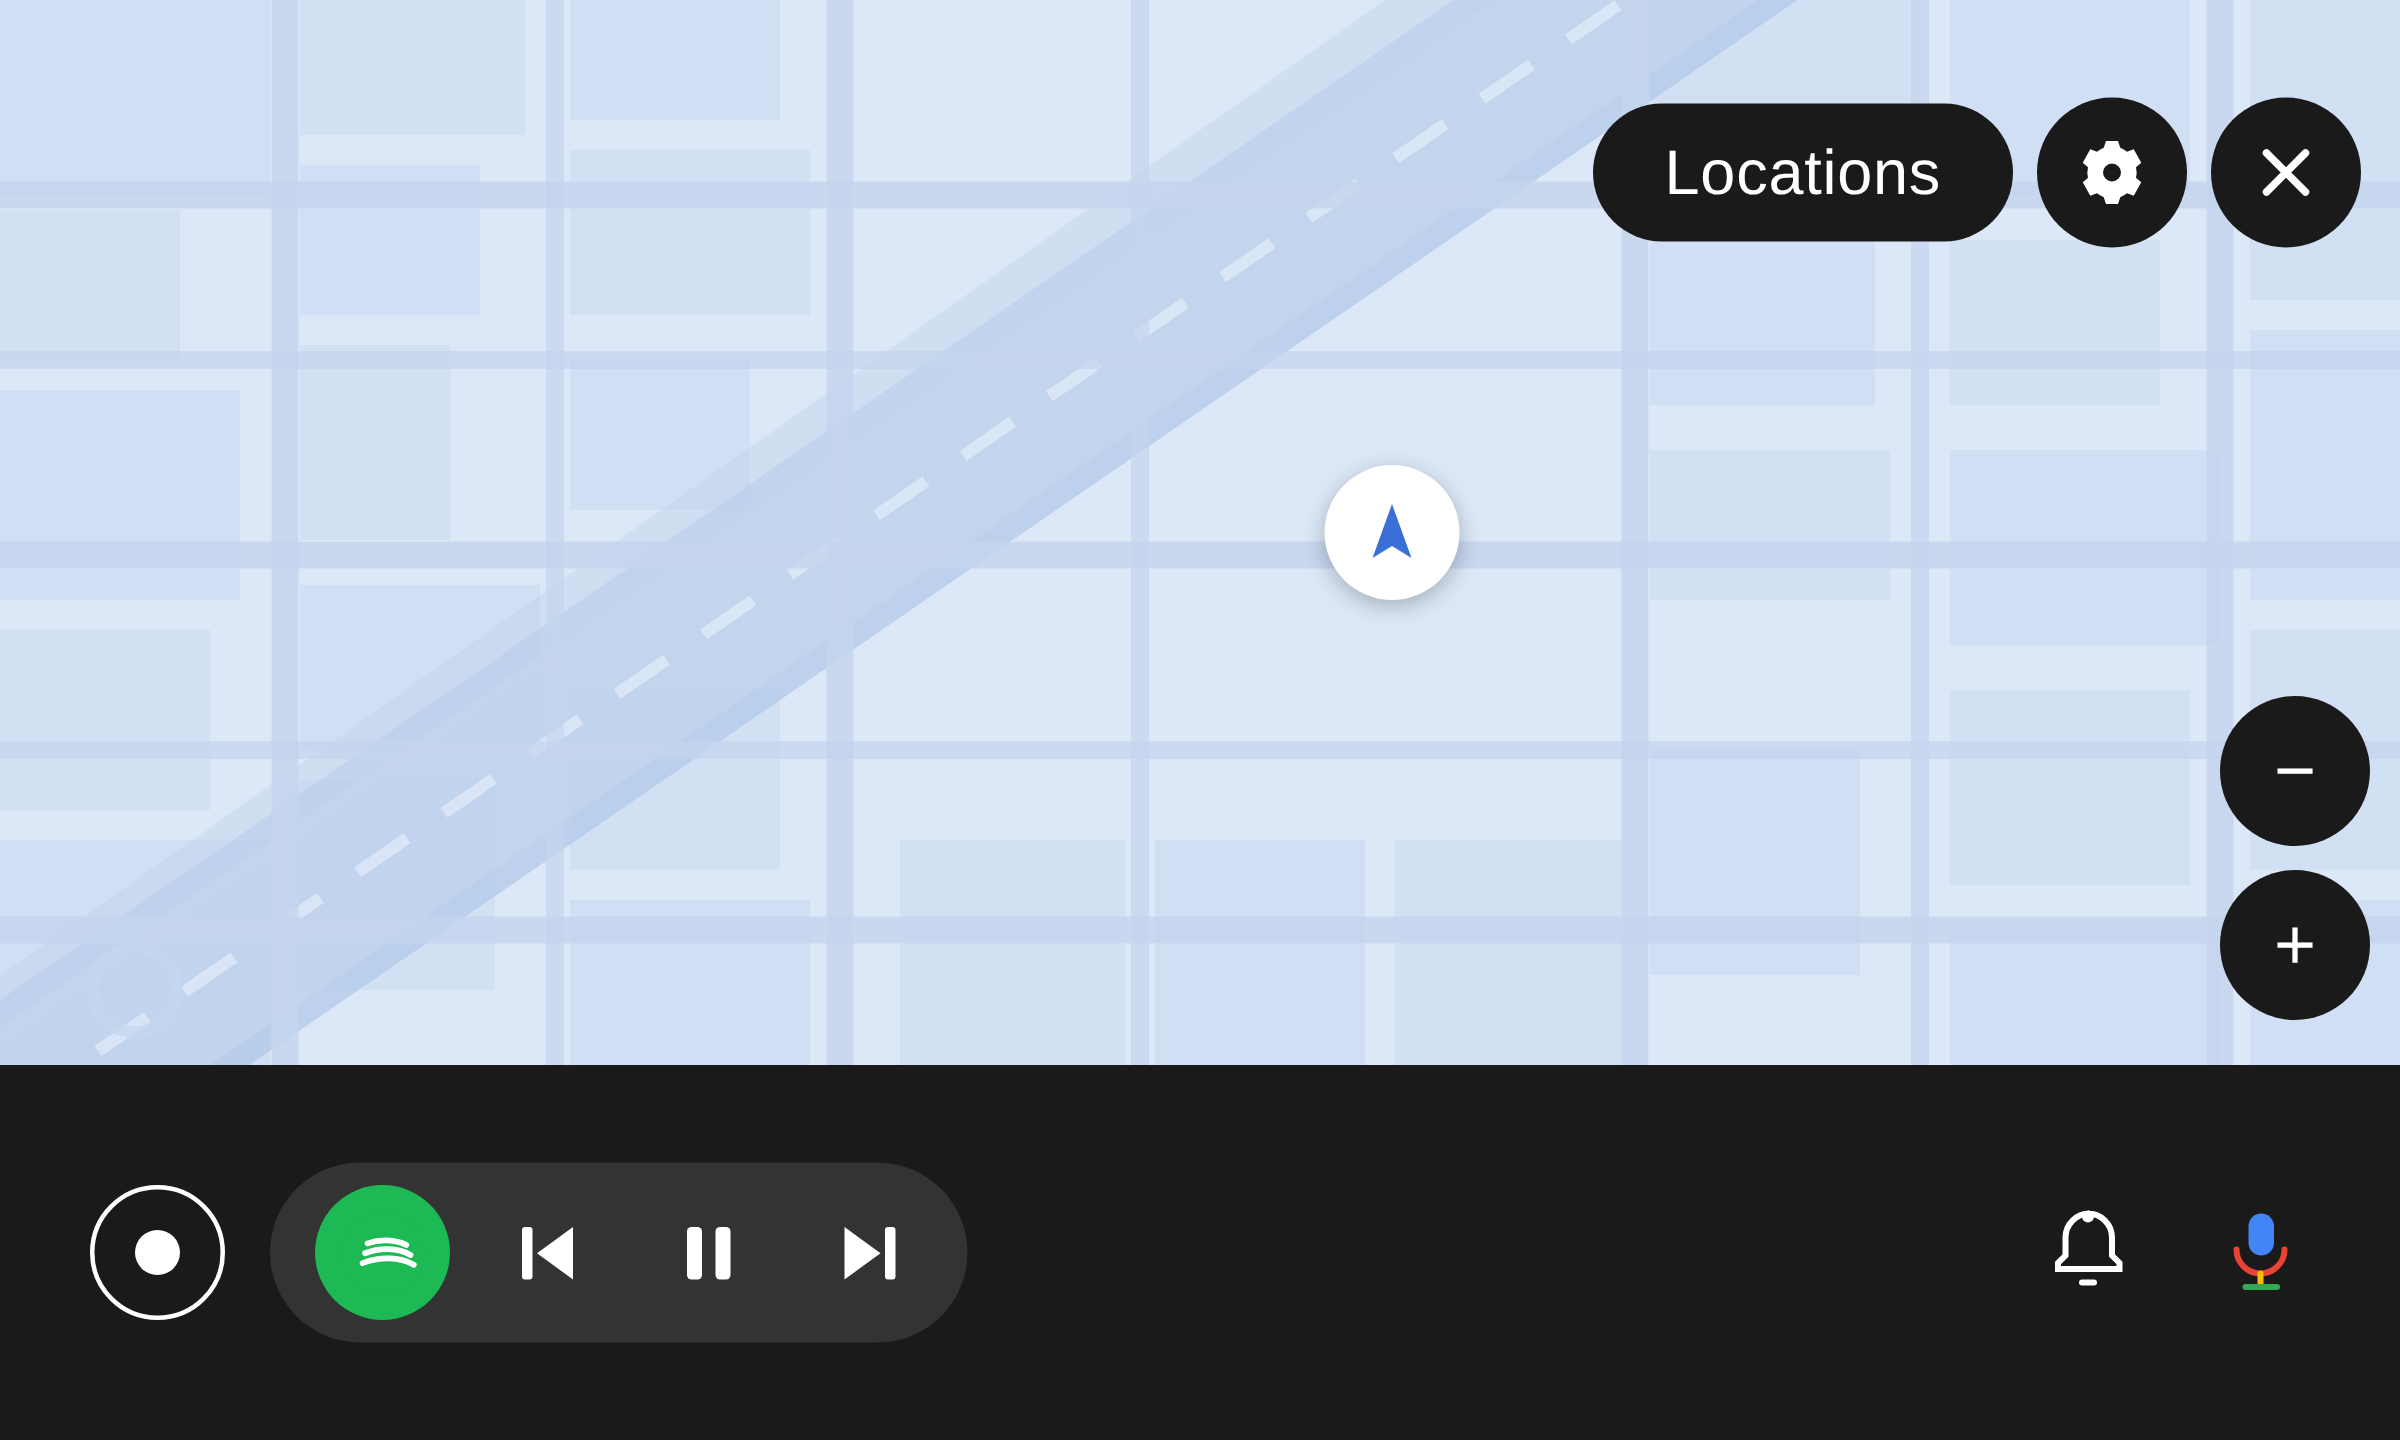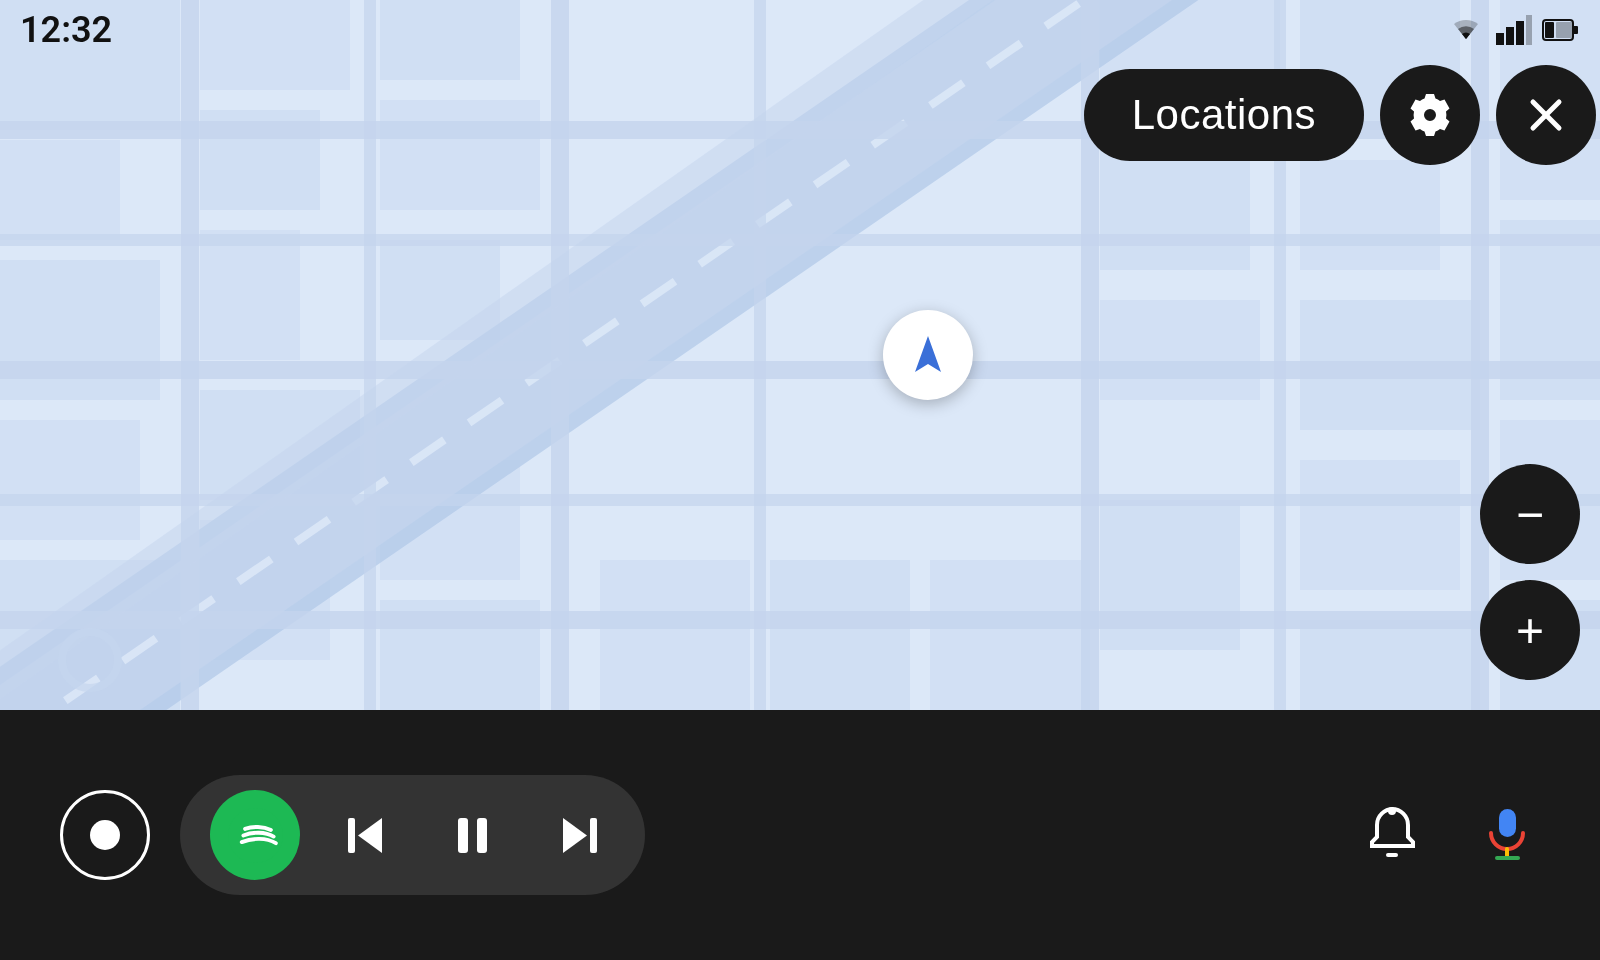--- a/index.html
+++ b/index.html
@@ -52,21 +52,21 @@
     #status-icons {
       display: flex;
       align-items: center;
       gap: 10px;
     }
 
     
     #top-controls {
       position: absolute;
       top: 65px;
-      right: 4px;
+      right: 26px;
       display: flex;
       align-items: center;
       gap: 16px;
       z-index: 10;
     }
 
     #locations-btn {
       background: #1a1a1a;
       color: #fff;
       border: none;
@@ -297,45 +297,20 @@
     <line x1="760" y1="0" x2="760" y2="710" stroke="#c5d5ee" stroke-width="12" opacity="0.7"></line>
     <line x1="1090" y1="0" x2="1090" y2="710" stroke="#c5d5ee" stroke-width="18" opacity="0.8"></line>
     <line x1="1280" y1="0" x2="1280" y2="710" stroke="#c5d5ee" stroke-width="12" opacity="0.7"></line>
     <line x1="1480" y1="0" x2="1480" y2="710" stroke="#c5d5ee" stroke-width="18" opacity="0.8"></line>
 
     <line x1="-50" y1="710" x2="1100" y2="-100" stroke="#c5d5ee" stroke-width="40" opacity="0.5"></line>
 
     <circle cx="90" cy="660" r="28" stroke="#c5d5ee" stroke-width="8" fill="none" opacity="0.7"></circle>
   </svg>
 
-  <div id="status-bar">
-    <span id="time">12:32</span>
-    <div id="status-icons">
-
-      <svg width="40" height="30" viewBox="0 0 40 30" fill="#111">
-        <path d="M20 24l4-5a6 6 0 0 0-8 0l4 5z"></path>
-        <path d="M20 24l8-10a13 13 0 0 0-16 0l8 10z" opacity="0.5"></path>
-        <path d="M20 24l12-15a20 20 0 0 0-24 0l12 15z" opacity="0.25"></path>
-      </svg>
-
-      <svg width="36" height="30" viewBox="0 0 36 30" fill="#111">
-        <rect x="0" y="18" width="8" height="12"></rect>
-        <rect x="10" y="12" width="8" height="18"></rect>
-        <rect x="20" y="6" width="8" height="24"></rect>
-        <rect x="30" y="0" width="8" height="30" opacity="0.3"></rect>
-      </svg>
-
-      <svg width="38" height="24" viewBox="0 0 38 24" fill="none">
-        <rect x="1" y="2" width="30" height="20" rx="3" stroke="#111" stroke-width="2"></rect>
-        <rect x="31" y="8" width="5" height="8" rx="1" fill="#111"></rect>
-        <rect x="3" y="4" width="9" height="16" rx="1" fill="#111"></rect>
-        <rect x="14" y="4" width="16" height="16" rx="1" fill="#111" opacity="0.3"></rect>
-      </svg>
-    </div>
-  </div>
 
   <div id="top-controls">
     <button id="locations-btn">Locations</button>
     <button class="map-circle-btn" title="">
 
       <svg viewBox="0 0 50 50" fill="#fff">
         <path d="M21 4l-1.5 4.5a15 15 0 0 0-4.5 2.6L10.5 9.5 5.5 18.5l3.5 3a15 15 0 0 0 0 7l-3.5 3 5 9 4.5-1.6a15 15 0 0 0 4.5 2.6L21 46h8l1.5-4.5a15 15 0 0 0 4.5-2.6l4.5 1.6 5-9-3.5-3a15 15 0 0 0 0-7l3.5-3-5-9-4.5 1.6a15 15 0 0 0-4.5-2.6L29 4h-8zm4 15a6 6 0 1 1 0 12 6 6 0 0 1 0-12z"></path>
       </svg>
     </button>
     <button class="map-circle-btn">

